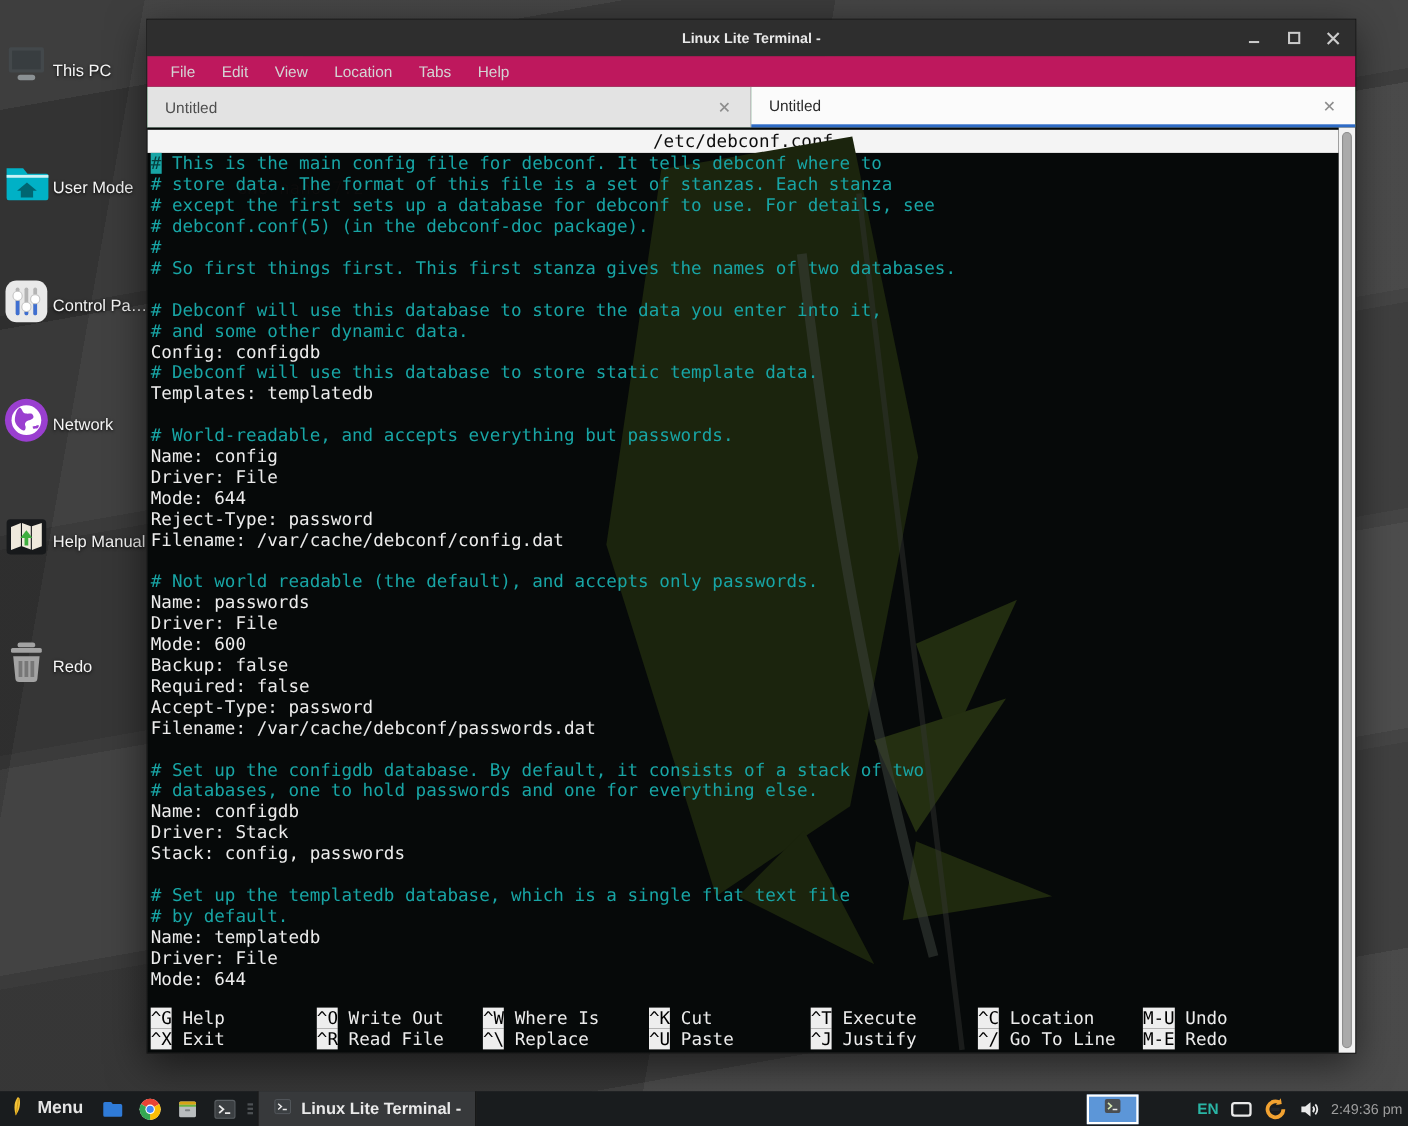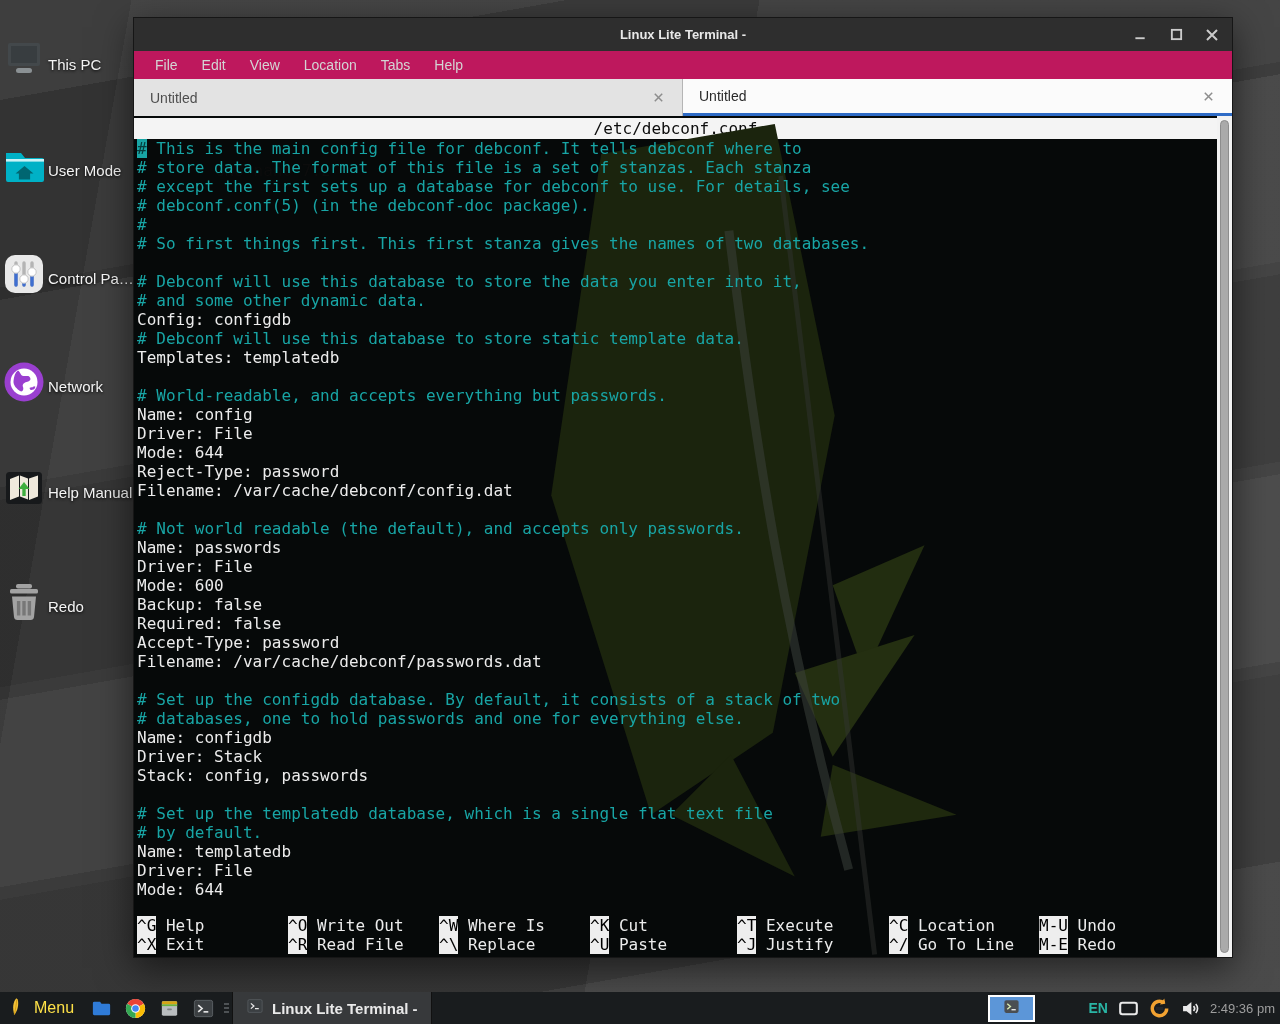--- a/index.html
+++ b/index.html
@@ -54,21 +54,21 @@
   .sc-key { background:#eeeeee; color:#000; }
 
   .term-watermark { position:absolute; inset:0; z-index:1; }
 
   .term-scrollbar { flex:0 0 15px; background:#f2f2f2; position:relative; cursor:pointer; }
   .term-scroll-thumb { position:absolute; left:3px; top:4px; bottom:4px; width:9px; background:#aaaaaa; border:1px solid #8d8d8d; border-radius:5px; cursor:grab; }
 
   
   .taskbar { position:absolute; left:0; bottom:0; width:1280px; height:32px; background:#191c1e; display:flex; align-items:center; z-index:10; }
   .menu-btn { display:flex; align-items:center; gap:7px; padding:0 10px 0 8px; height:100%; cursor:pointer; }
-  .menu-btn .menu-label { font-size:16px; color:#fde047; }
+  .menu-btn .menu-label { font-size:16px; color:#e5e5e5;font-weight:bold; }
   .launcher { width:30px; height:100%; display:flex; align-items:center; justify-content:center; cursor:pointer; margin:0 2px; }
   .launcher svg { width:23px; height:23px; }
   .tb-handle { width:8px; height:100%; display:flex; flex-direction:column; justify-content:center; gap:2px; align-items:center; margin:0 2px; cursor:grab; }
   .tb-handle i { display:block; width:5px; height:2px; background:#4d5154; }
   .task-button { height:100%; background:#37393b; border-left:1px solid #111; border-right:1px solid #111; display:flex; align-items:center; gap:8px; padding:0 13px; cursor:pointer; min-width:190px; }
   .task-button svg { width:18px; height:18px; }
   .task-button .task-label { font-size:15px; font-weight:bold; color:#e9e9e9; white-space:nowrap; }
   .tb-spacer { flex:1 1 auto; }
   .pager { width:47px; height:27px; background:#5c96d8; border:2px solid #ffffff; margin-right:54px; display:flex; align-items:center; justify-content:center; cursor:pointer; }
   .pager svg { width:17px; height:17px; }

